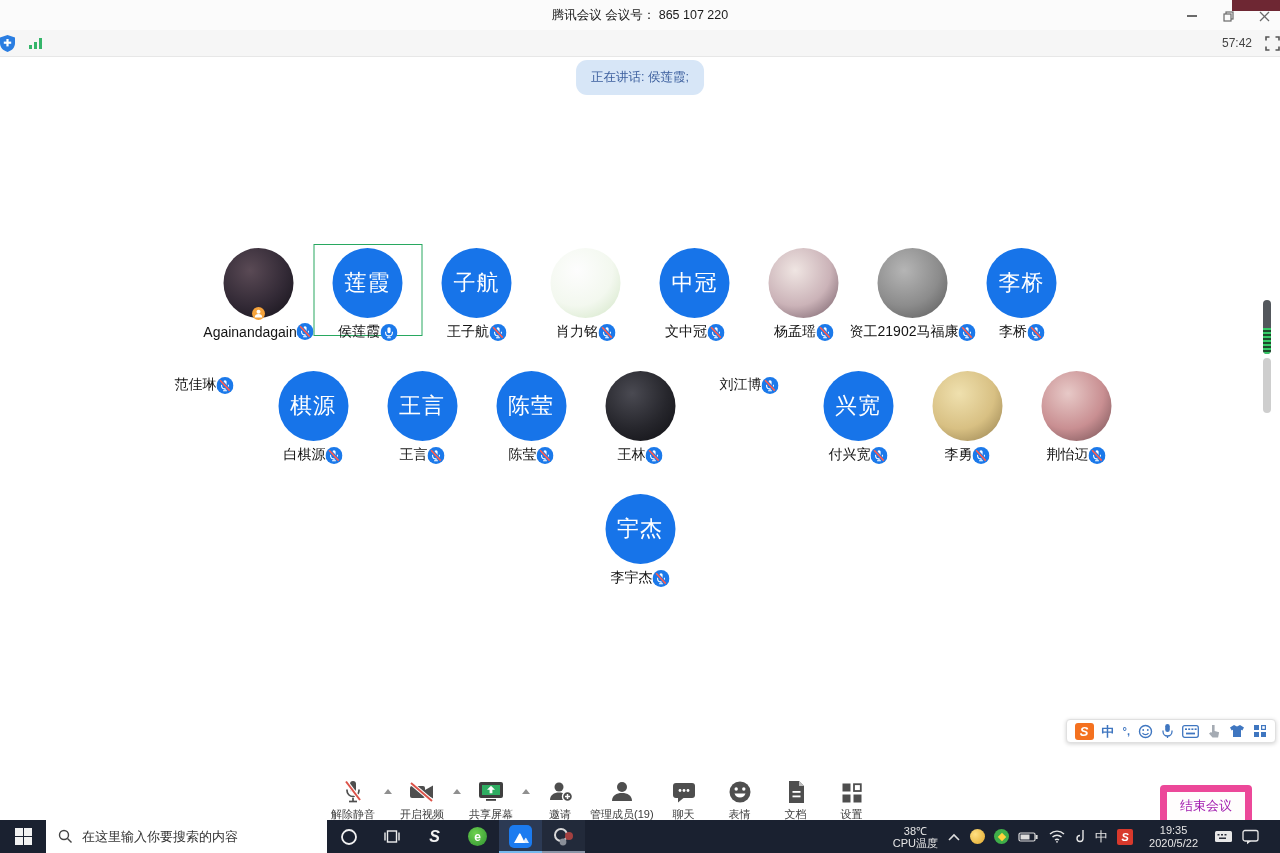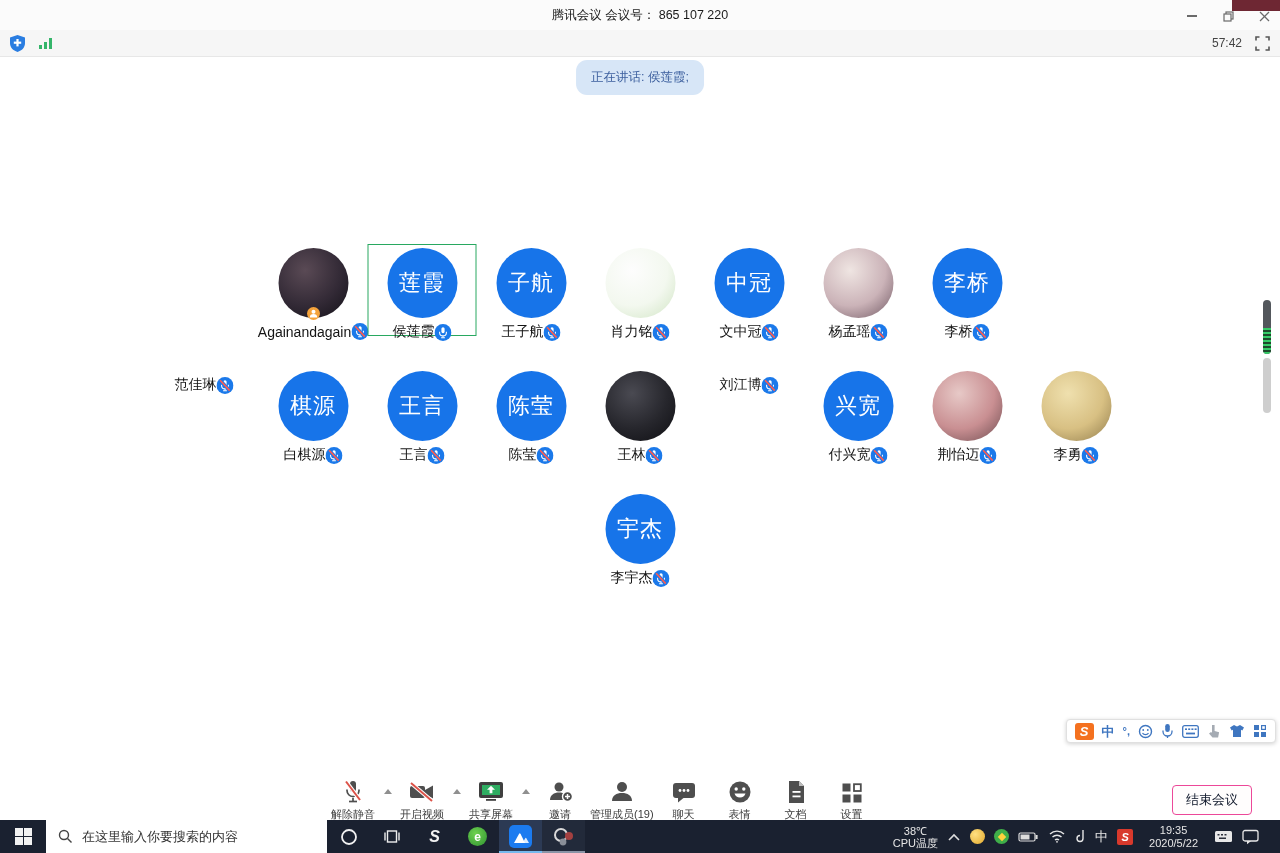--- a/index.html
+++ b/index.html
@@ -8,21 +8,21 @@
 
   
   .titlebar { position:absolute; top:0; left:0; right:0; height:30px; background:#fbfbfb; }
   .title { position:absolute; left:50%; top:50%; transform:translate(-50%,-50%); font-size:12.5px; color:#1a1a1a; white-space:nowrap; }
   .winctrl { position:absolute; right:10px; top:4px; height:24px; display:flex; align-items:center; gap:24px; color:#6a6a6a; z-index:4; }
   .winctrl .wc { width:12px; height:12px; display:flex; align-items:center; justify-content:center; cursor:default; }
   .min-line { width:10px; height:1.4px; background:#6a6a6a; }
   .redcorner { position:absolute; top:0; right:0; width:48px; height:11px; background:#6e2733; z-index:5; }
 
   
-  .subbar { position:absolute; top:30px; left:0; right:0; height:27px; background:#f6f6f6; border-bottom:1px solid #e7e7e7; display:flex; align-items:center; padding:0 10px; }
+  .subbar { position:absolute; top:30px; left:0; right:0; height:27px; background:#f6f6f6; border-bottom:1px solid #e7e7e7; display:flex; align-items:center; padding:0 0; }
   .subbar-left { display:flex; gap:13px; align-items:center; }
   .subbar-right { margin-left:auto; display:flex; gap:13px; align-items:center; font-size:12px; color:#444; }
 
   
   .banner { position:absolute; top:60px; left:50%; transform:translateX(-50%); background:#d7e6f7; color:#3c5f9e; font-size:12.5px; padding:9px 15px; border-radius:11px; white-space:nowrap; }
 
   
   #grid { position:absolute; top:244px; left:50%; transform:translateX(-50%); width:1107px; }
   .prow { display:flex; justify-content:center; height:123px; }
   .cell { width:109px; display:flex; justify-content:center; }
@@ -41,21 +41,21 @@
   .scrolltrack { position:absolute; left:1263px; top:358px; width:8px; height:55px; background:#cecece; border-radius:4px; }
 
   
   .meetbar { position:absolute; left:0; right:0; bottom:33px; height:45px; background:#fff; }
   .tb { position:absolute; left:325px; top:3px; display:flex; align-items:flex-start; }
   .tb-item { display:flex; flex-direction:column; align-items:center; min-width:56px; padding:0 2px; cursor:default; }
   .ticon { height:27px; display:flex; align-items:flex-end; justify-content:center; }
   .tb-label { font-size:11px; color:#3b3b3b; margin-top:2px; white-space:nowrap; }
   .tb-caret { width:13px; margin-top:11px; display:flex; justify-content:center; }
   .tb-caret i { width:0; height:0; border-left:4px solid transparent; border-right:4px solid transparent; border-bottom:5px solid #8f8f8f; }
-  .endbtn { position:absolute; right:28px; top:10px; font-size:13px; color:#0f172a; border:1px solid #ec4899; border-radius:4px; padding:5px 13px; background:#fffdfd; }
+  .endbtn { position:absolute; right:28px; top:10px; font-size:13px; color:#a21caf; border:7px solid #ec4899; border-radius:4px; padding:5px 13px; background:#fffdfd; }
 
   
   .imebar { position:absolute; right:4px; bottom:110px; height:24px; background:#fff; border:1px solid #e0e0e0; border-radius:4px; box-shadow:0 1px 4px rgba(0,0,0,.18); display:flex; align-items:center; gap:8px; padding:0 8px; }
   .ime-logo { width:19px; height:17px; background:#f4711f; border-radius:3px; color:#fff; font-weight:bold; font-style:italic; font-size:13px; display:flex; align-items:center; justify-content:center; }
   .ime-glyph { color:#3f76c0; font-size:13px; font-weight:bold; line-height:1; }
   .ime-ic { line-height:0; display:flex; align-items:center; }
 
   
   .taskbar { position:absolute; left:0; right:0; bottom:0; height:33px; background:#1a2130; display:flex; align-items:stretch; color:#e6e6e6; }
   .tk-start { width:46px; display:flex; align-items:center; justify-content:center; }
@@ -260,20 +260,40 @@
                 <line x1="8.5" y1="12" x2="8.5" y2="13.5" stroke="#fff" stroke-width="1.1"></line>
                 <line x1="6.6" y1="13.8" x2="10.4" y2="13.8" stroke="#fff" stroke-width="1.1"></line>
                 <line x1="3.6" y1="3.2" x2="13.2" y2="13.6" stroke="#1b79ea" stroke-width="3.4"></line>
                 <line x1="3.6" y1="3.2" x2="13.2" y2="13.6" stroke="#ff5a4e" stroke-width="1.6"></line>
               </svg></span>
       </div>
     </div>
   </div>
 
 
+  <div class="cell">
+    <div class="cellbox">
+      <div class="avatar-wrap">
+        <div class="avatar" style="background: radial-gradient(circle at 38% 32%, rgb(181, 181, 181) 0%, rgb(140, 140, 140) 55%, rgb(86, 86, 86) 100%);"></div>
+
+      </div>
+      <div class="namerow">
+        <span class="pname">资工21902马福康</span>
+        <span class="micbadge"><svg width="17" height="17" viewBox="0 0 17 17">
+                <circle cx="8.5" cy="8.5" r="8.5" fill="#1b79ea"></circle>
+                <rect x="6.9" y="3.2" width="3.2" height="6" rx="1.6" fill="#fff"></rect>
+                <path d="M5.1 7.8 v0.6 a3.4 3.4 0 0 0 6.8 0 v-0.6" fill="none" stroke="#fff" stroke-width="1.1"></path>
+                <line x1="8.5" y1="12" x2="8.5" y2="13.5" stroke="#fff" stroke-width="1.1"></line>
+                <line x1="6.6" y1="13.8" x2="10.4" y2="13.8" stroke="#fff" stroke-width="1.1"></line>
+                <line x1="3.6" y1="3.2" x2="13.2" y2="13.6" stroke="#1b79ea" stroke-width="3.4"></line>
+                <line x1="3.6" y1="3.2" x2="13.2" y2="13.6" stroke="#ff5a4e" stroke-width="1.6"></line>
+              </svg></span>
+      </div>
+    </div>
+  </div>
 
   <div class="cell">
     <div class="cellbox">
       <div class="avatar-wrap">
         <div class="avatar">李桥</div>
 
       </div>
       <div class="namerow">
         <span class="pname">李桥</span>
         <span class="micbadge"><svg width="17" height="17" viewBox="0 0 17 17">
@@ -425,46 +445,46 @@
                 <line x1="3.6" y1="3.2" x2="13.2" y2="13.6" stroke="#1b79ea" stroke-width="3.4"></line>
                 <line x1="3.6" y1="3.2" x2="13.2" y2="13.6" stroke="#ff5a4e" stroke-width="1.6"></line>
               </svg></span>
       </div>
     </div>
   </div>
 
   <div class="cell">
     <div class="cellbox">
       <div class="avatar-wrap">
+        <div class="avatar" style="background: radial-gradient(circle at 38% 32%, rgb(239, 224, 174) 0%, rgb(216, 192, 131) 55%, rgb(143, 122, 74) 100%);"></div>
+
+      </div>
+      <div class="namerow">
+        <span class="pname">李勇</span>
+        <span class="micbadge"><svg width="17" height="17" viewBox="0 0 17 17">
+                <circle cx="8.5" cy="8.5" r="8.5" fill="#1b79ea"></circle>
+                <rect x="6.9" y="3.2" width="3.2" height="6" rx="1.6" fill="#fff"></rect>
+                <path d="M5.1 7.8 v0.6 a3.4 3.4 0 0 0 6.8 0 v-0.6" fill="none" stroke="#fff" stroke-width="1.1"></path>
+                <line x1="8.5" y1="12" x2="8.5" y2="13.5" stroke="#fff" stroke-width="1.1"></line>
+                <line x1="6.6" y1="13.8" x2="10.4" y2="13.8" stroke="#fff" stroke-width="1.1"></line>
+                <line x1="3.6" y1="3.2" x2="13.2" y2="13.6" stroke="#1b79ea" stroke-width="3.4"></line>
+                <line x1="3.6" y1="3.2" x2="13.2" y2="13.6" stroke="#ff5a4e" stroke-width="1.6"></line>
+              </svg></span>
+      </div>
+    </div>
+  </div>
+
+  <div class="cell">
+    <div class="cellbox">
+      <div class="avatar-wrap">
         <div class="avatar" style="background: radial-gradient(circle at 38% 32%, rgb(231, 201, 199) 0%, rgb(201, 143, 146) 55%, rgb(107, 74, 78) 100%);"></div>
 
       </div>
       <div class="namerow">
         <span class="pname">荆怡迈</span>
-        <span class="micbadge"><svg width="17" height="17" viewBox="0 0 17 17">
-                <circle cx="8.5" cy="8.5" r="8.5" fill="#1b79ea"></circle>
-                <rect x="6.9" y="3.2" width="3.2" height="6" rx="1.6" fill="#fff"></rect>
-                <path d="M5.1 7.8 v0.6 a3.4 3.4 0 0 0 6.8 0 v-0.6" fill="none" stroke="#fff" stroke-width="1.1"></path>
-                <line x1="8.5" y1="12" x2="8.5" y2="13.5" stroke="#fff" stroke-width="1.1"></line>
-                <line x1="6.6" y1="13.8" x2="10.4" y2="13.8" stroke="#fff" stroke-width="1.1"></line>
-                <line x1="3.6" y1="3.2" x2="13.2" y2="13.6" stroke="#1b79ea" stroke-width="3.4"></line>
-                <line x1="3.6" y1="3.2" x2="13.2" y2="13.6" stroke="#ff5a4e" stroke-width="1.6"></line>
-              </svg></span>
-      </div>
-    </div>
-  </div>
-
-  <div class="cell">
-    <div class="cellbox">
-      <div class="avatar-wrap">
-        <div class="avatar" style="background: radial-gradient(circle at 38% 32%, rgb(239, 224, 174) 0%, rgb(216, 192, 131) 55%, rgb(143, 122, 74) 100%);"></div>
-
-      </div>
-      <div class="namerow">
-        <span class="pname">李勇</span>
         <span class="micbadge"><svg width="17" height="17" viewBox="0 0 17 17">
                 <circle cx="8.5" cy="8.5" r="8.5" fill="#1b79ea"></circle>
                 <rect x="6.9" y="3.2" width="3.2" height="6" rx="1.6" fill="#fff"></rect>
                 <path d="M5.1 7.8 v0.6 a3.4 3.4 0 0 0 6.8 0 v-0.6" fill="none" stroke="#fff" stroke-width="1.1"></path>
                 <line x1="8.5" y1="12" x2="8.5" y2="13.5" stroke="#fff" stroke-width="1.1"></line>
                 <line x1="6.6" y1="13.8" x2="10.4" y2="13.8" stroke="#fff" stroke-width="1.1"></line>
                 <line x1="3.6" y1="3.2" x2="13.2" y2="13.6" stroke="#1b79ea" stroke-width="3.4"></line>
                 <line x1="3.6" y1="3.2" x2="13.2" y2="13.6" stroke="#ff5a4e" stroke-width="1.6"></line>
               </svg></span>
       </div>

